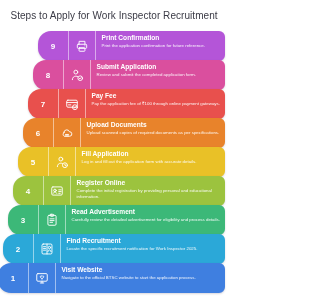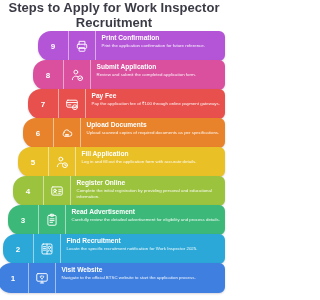--- a/index.html
+++ b/index.html
@@ -10,26 +10,26 @@
     width: 228px;
     height: 300px;
     overflow: hidden;
     background: #ffffff;
     font-family: "Liberation Sans", sans-serif;
     position: relative;
   }
 
   .page-title {
     position: absolute;
-    top: 0;
+    top: 10px;
     left: 0;
     width: 228px;
     text-align: center;
-    font-size: 13px;
-    font-weight: bold;
+    font-size: 10px;
+    font-weight: normal;
     color: #3b3b46;
     letter-spacing: 0.05px;
   }
 
   .steps {
     position: absolute;
     top: 31px;
     left: 0;
     width: 228px;
     height: 269px;

